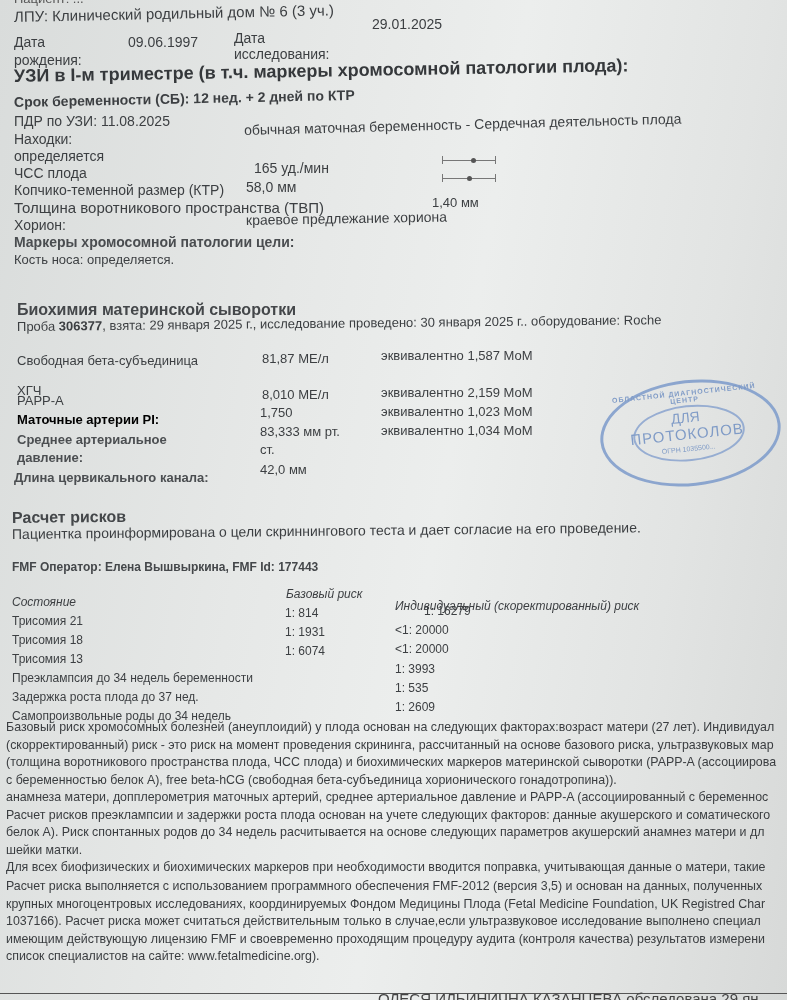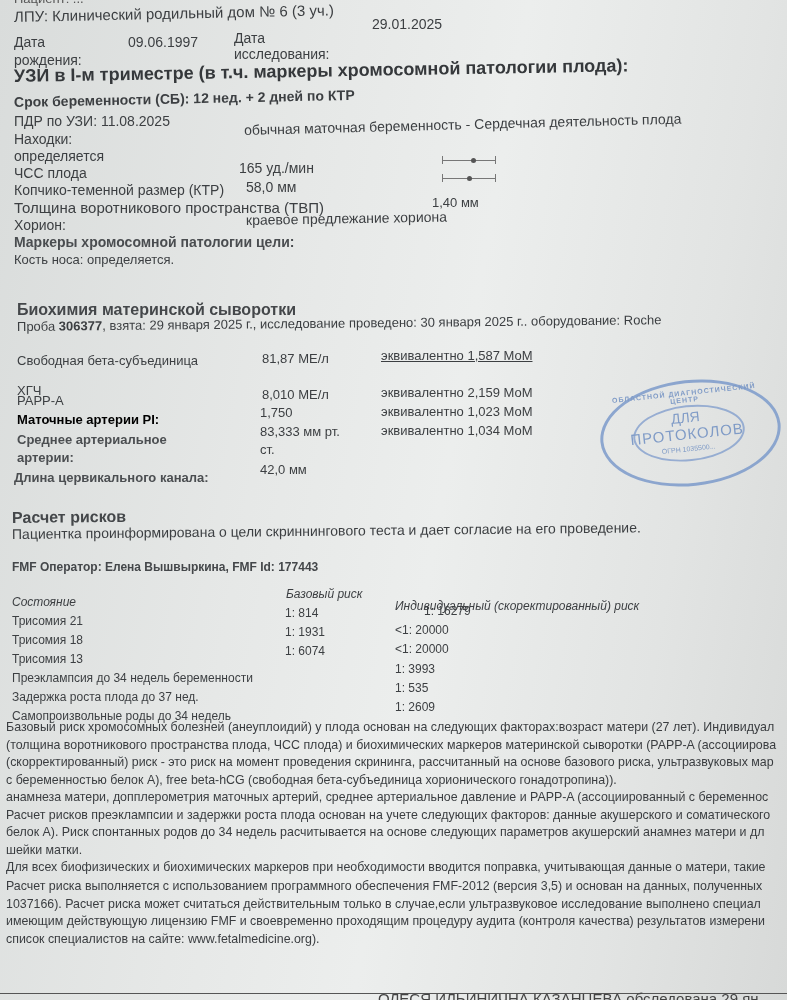--- a/index.html
+++ b/index.html
@@ -51,21 +51,21 @@
 <div class="abs t14" style="left:234px;top:30px;">Дата</div>
 <div class="abs t14" style="left:234px;top:46px;">исследования:</div>
 
 <div class="abs h-big" style="left:14px;top:66px;transform:rotate(-1deg);transform-origin:left;">УЗИ в I-м триместре (в т.ч. маркеры хромосомной патологии плода):</div>
 <div class="abs t14 bold" style="left:14px;top:94px;transform:rotate(-1.2deg);transform-origin:left;">Срок беременности (СБ): 12 нед. + 2 дней по КТР</div>
 <div class="abs t14" style="left:14px;top:113px;">ПДР по УЗИ: 11.08.2025</div>
 <div class="abs t14" style="left:14px;top:131px;">Находки:</div>
 <div class="abs t14" style="left:244px;top:122px;transform:rotate(-1.5deg);transform-origin:left;">обычная маточная беременность -   Сердечная деятельность плода</div>
 <div class="abs t14" style="left:14px;top:148px;">определяется</div>
 <div class="abs t14" style="left:14px;top:165px;">ЧСС плода</div>
-<div class="abs t14" style="left:239px;top:160px;">165 уд./мин</div>
+<div class="abs t14" style="left:254px;top:160px;">165 уд./мин</div>
 <div class="abs t14" style="left:14px;top:182px;">Копчико-теменной размер (КТР)</div>
 <div class="abs t14" style="left:246px;top:179px;">58,0 мм</div>
 <div class="abs t15" style="left:14px;top:199px;">Толщина воротникового пространства (ТВП)</div>
 <div class="abs t13" style="left:432px;top:195px;">1,40 мм</div>
 <div class="abs t14" style="left:14px;top:217px;">Хорион:</div>
 <div class="abs t14" style="left:246px;top:212px;transform:rotate(-1deg);transform-origin:left;">краевое предлежание хориона</div>
 <div class="abs t14 bold" style="left:14px;top:234px;color:#4a4d50;">Маркеры хромосомной патологии цели:</div>
 <div class="abs t13" style="left:14px;top:252px;">Кость носа: определяется.</div>
 
 <div>
@@ -82,32 +82,32 @@
 </div>
 
 <div class="abs h-med" style="left:17px;top:301px;">Биохимия материнской сыворотки</div>
 <div class="abs t13" style="left:17px;top:319px;transform:rotate(-0.6deg);transform-origin:left;">
   <span>Проба </span><span class="bold">306377</span><span>, взята: 29 января 2025 г., исследование проведено: 30 января 2025 г..   оборудование: Roche</span>
 </div>
 
 <div class="abs t13" style="left:17px;top:353px;">Свободная бета-субъединица</div>
 <div class="abs t13" style="left:17px;top:383px;">ХГЧ</div>
 <div class="abs t13" style="left:262px;top:351px;">81,87 МЕ/л</div>
-<div class="abs t13" style="left:381px;top:348px;text-decoration:underline;">эквивалентно 1,587 MoM</div>
+<div class="abs t13" style="left:381px;top:348px;">эквивалентно 1,587 MoM</div>
 
 <div class="abs t13" style="left:17px;top:393px;">PAPP-A</div>
 <div class="abs t13" style="left:262px;top:387px;">8,010 МЕ/л</div>
 <div class="abs t13" style="left:381px;top:385px;">эквивалентно 2,159 MoM</div>
 
 <div class="abs t13 bold" style="left:17px;top:412px;color:#000000;">Маточные артерии PI:</div>
 <div class="abs t13" style="left:260px;top:405px;">1,750</div>
 <div class="abs t13" style="left:381px;top:404px;">эквивалентно 1,023 MoM</div>
 
 <div class="abs t13 bold" style="left:17px;top:432px;color:#4b4e51;">Среднее артериальное</div>
-<div class="abs t13 bold" style="left:17px;top:450px;color:#4b4e51;">артерии:</div>
+<div class="abs t13 bold" style="left:17px;top:450px;color:#4b4e51;">давление:</div>
 <div class="abs t13" style="left:260px;top:424px;">83,333 мм рт.</div>
 <div class="abs t13" style="left:260px;top:442px;">ст.</div>
 <div class="abs t13" style="left:381px;top:423px;">эквивалентно 1,034 MoM</div>
 
 <div class="abs t13 bold" style="left:14px;top:470px;color:#4b4e51;">Длина цервикального канала:</div>
 <div class="abs t13" style="left:260px;top:462px;">42,0 мм</div>
 
 <div class="stamp">
   <div class="stamp-inner"></div>
   <div class="stamp-ring">ОБЛАСТНОЙ ДИАГНОСТИЧЕСКИЙ ЦЕНТР</div>
@@ -142,31 +142,32 @@
 
   <div class="abs t12" style="left:12px;top:690px;">Задержка роста плода до 37 нед.</div>
   <div class="abs t12" style="left:395px;top:681px;">1: 535</div>
 
   <div class="abs t12" style="left:12px;top:709px;">Самопроизвольные роды до 34 недель</div>
   <div class="abs t12" style="left:395px;top:700px;">1: 2609</div>
 </div>
 
 <div class="abs para" style="left:6px;top:719px;">
   <div>Базовый риск хромосомных болезней (анеуплоидий) у плода основан на следующих факторах:возраст матери (27 лет). Индивидуал</div>
+  <div>(скорректированный) риск - это риск на момент проведения скрининга, рассчитанный на основе базового риска, ультразвуковых мар</div>
   <div>(толщина воротникового пространства плода, ЧСС плода) и биохимических маркеров материнской сыворотки (PAPP-A (ассоциирова</div>
-  <div>(скорректированный) риск - это риск на момент проведения скрининга, рассчитанный на основе базового риска, ультразвуковых мар</div>
   <div>с беременностью белок А), free beta-hCG (свободная бета-субъединица хорионического гонадотропина)).</div>
   <div>анамнеза матери, допплерометрия маточных артерий, среднее артериальное давление и PAPP-A (ассоциированный с беременнос</div>
   <div>Расчет рисков преэклампсии и задержки роста плода основан на учете следующих факторов: данные акушерского и соматического</div>
   <div>белок А). Риск спонтанных родов до 34 недель расчитывается на основе следующих параметров акушерский анамнез матери и дл</div>
   <div>шейки матки.</div>
   <div>Для всех биофизических и биохимических маркеров при необходимости вводится поправка, учитывающая данные о матери, такие</div>
 </div>
 
 <div class="abs para" style="left:6px;top:878px;">
   <div>Расчет риска выполняется с использованием программного обеспечения FMF-2012 (версия 3,5) и основан на данных, полученных</div>
+  <div>крупных многоцентровых исследованиях, координируемых Фондом Медицины Плода (Fetal Medicine Foundation, UK Registred Char</div>
   <div>1037166). Расчет риска может считаться действительным только в случае,если ультразвуковое исследование выполнено специал</div>
   <div>имеющим действующую лицензию FMF и своевременно проходящим процедуру аудита (контроля качества) результатов измерени</div>
   <div>список специалистов на сайте: www.fetalmedicine.org).</div>
 </div>
 
 <div class="footer-line"></div>
 <div class="abs t15" style="left:378px;top:990px;color:#444;">ОЛЕСЯ ИЛЬИНИЧНА КАЗАНЦЕВА обследована 29 ян</div>
 
 </body></html>

